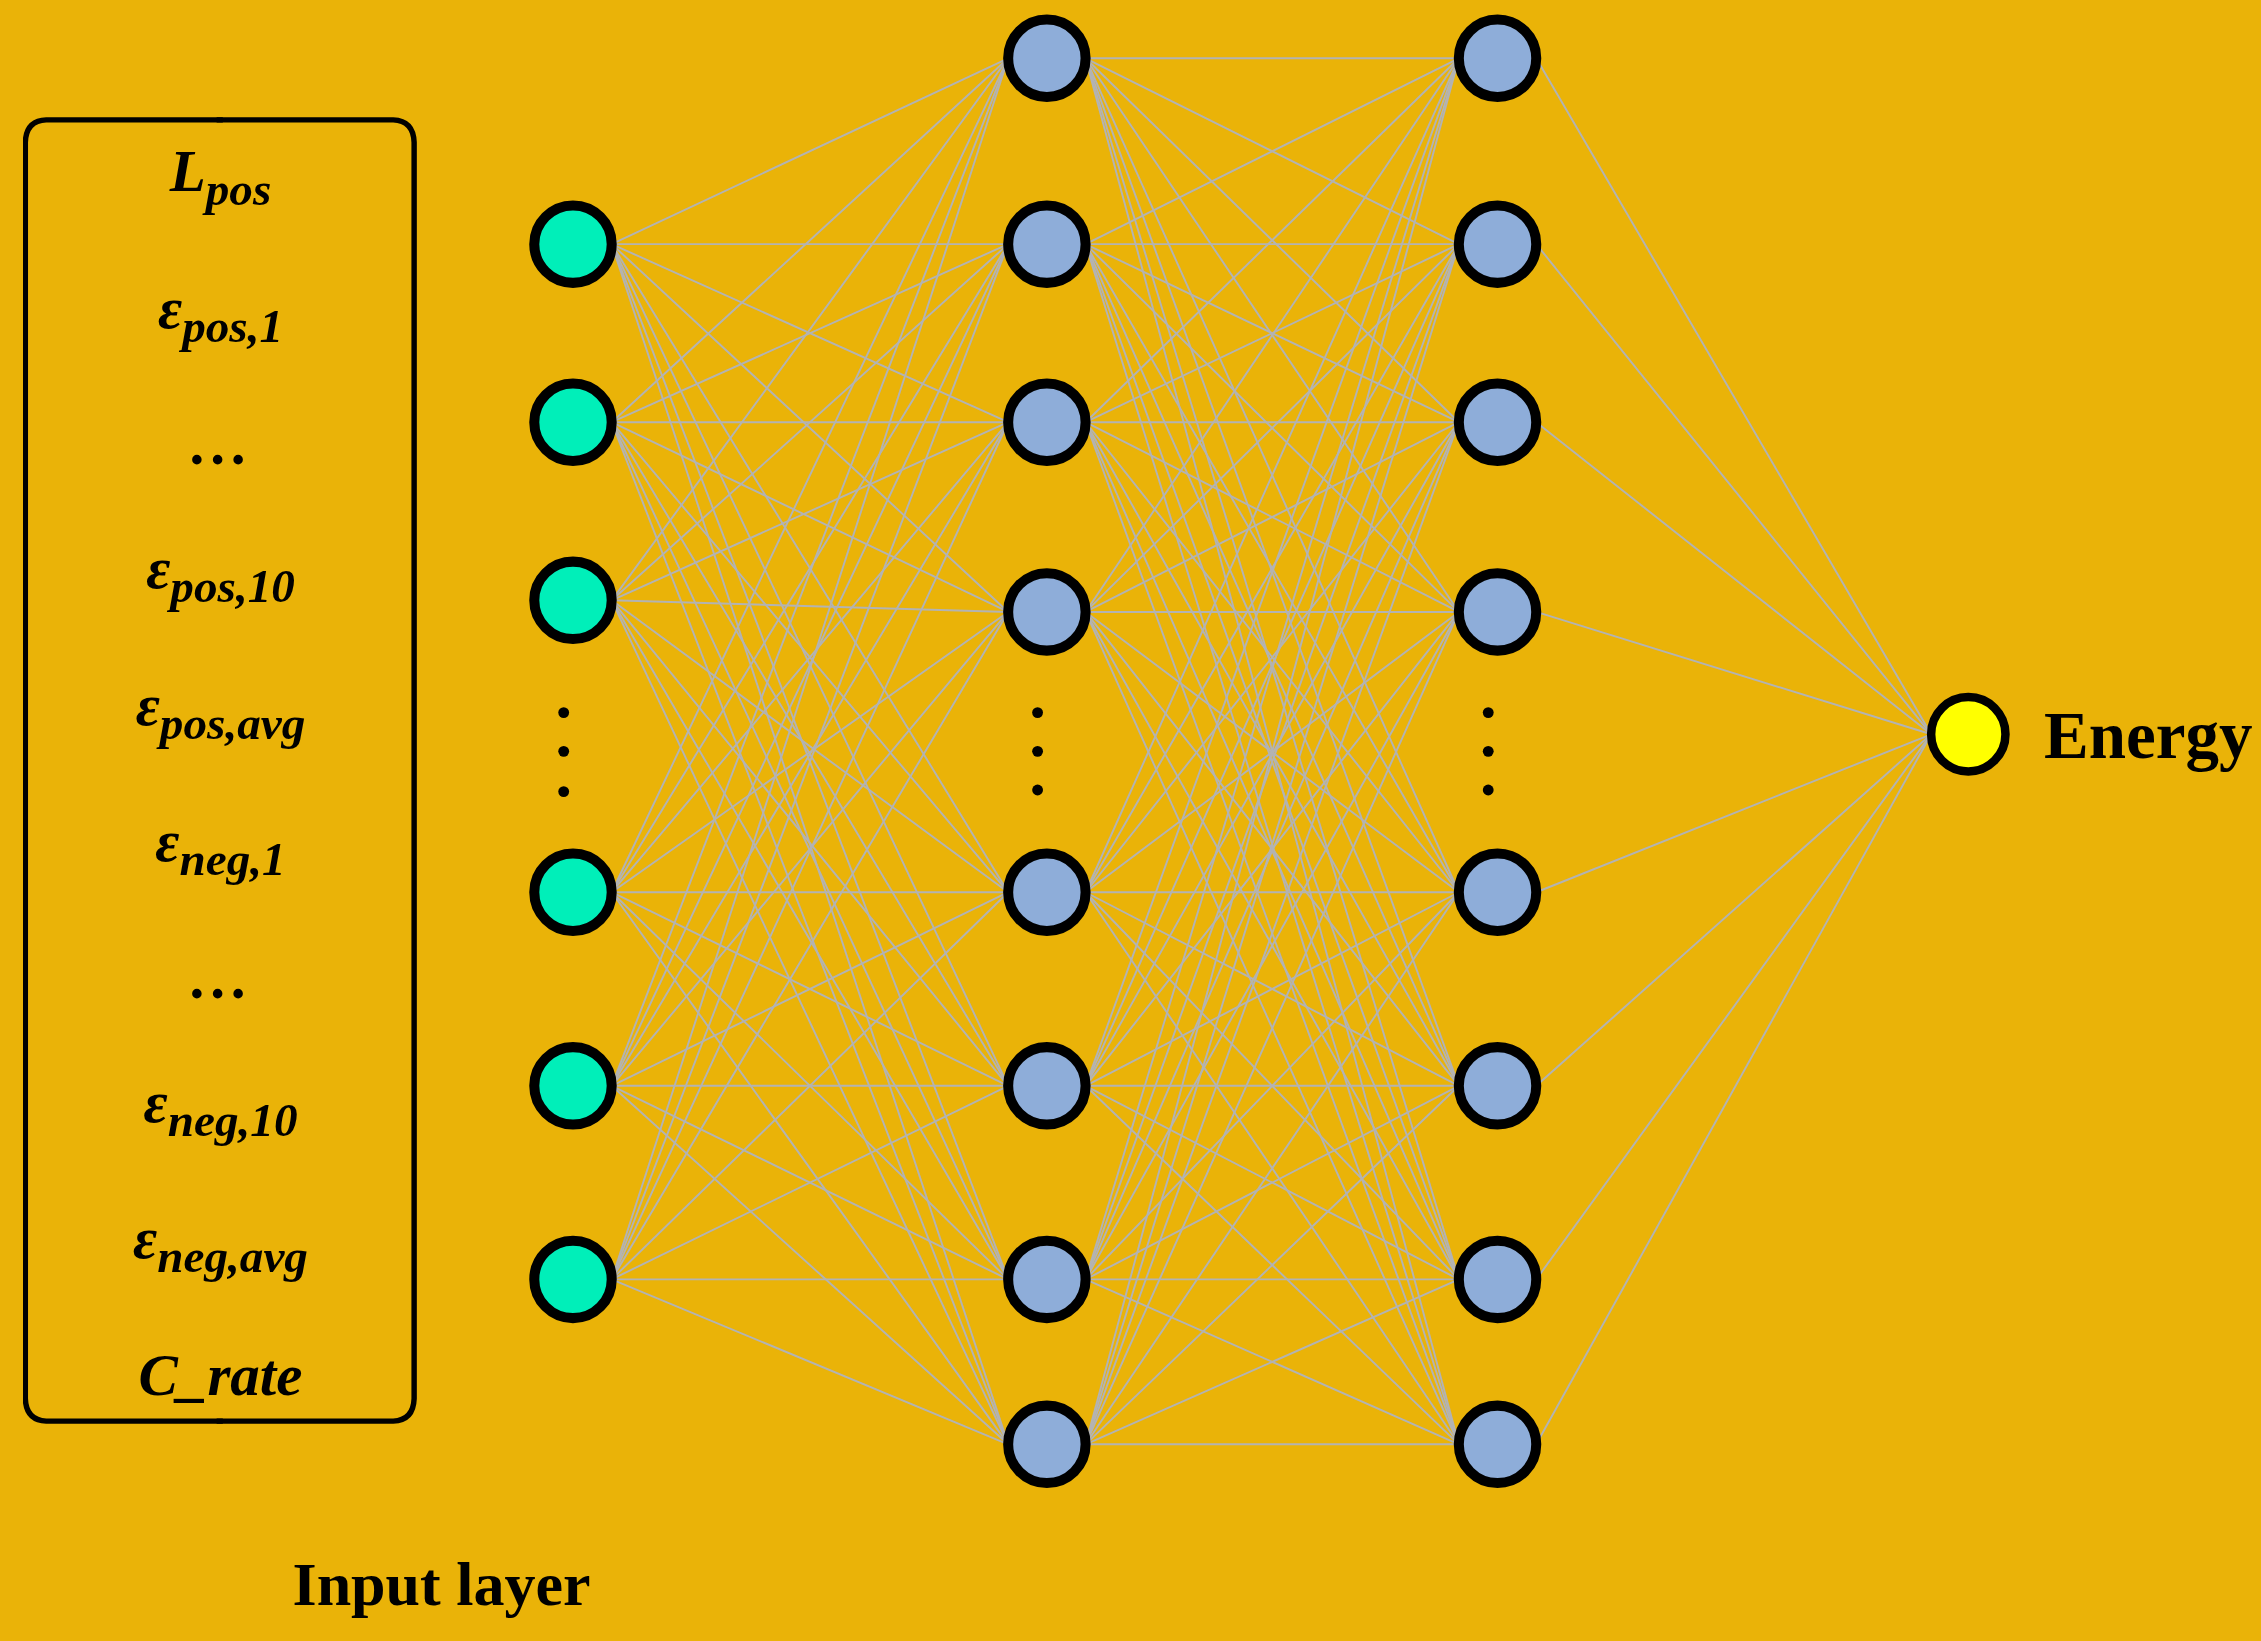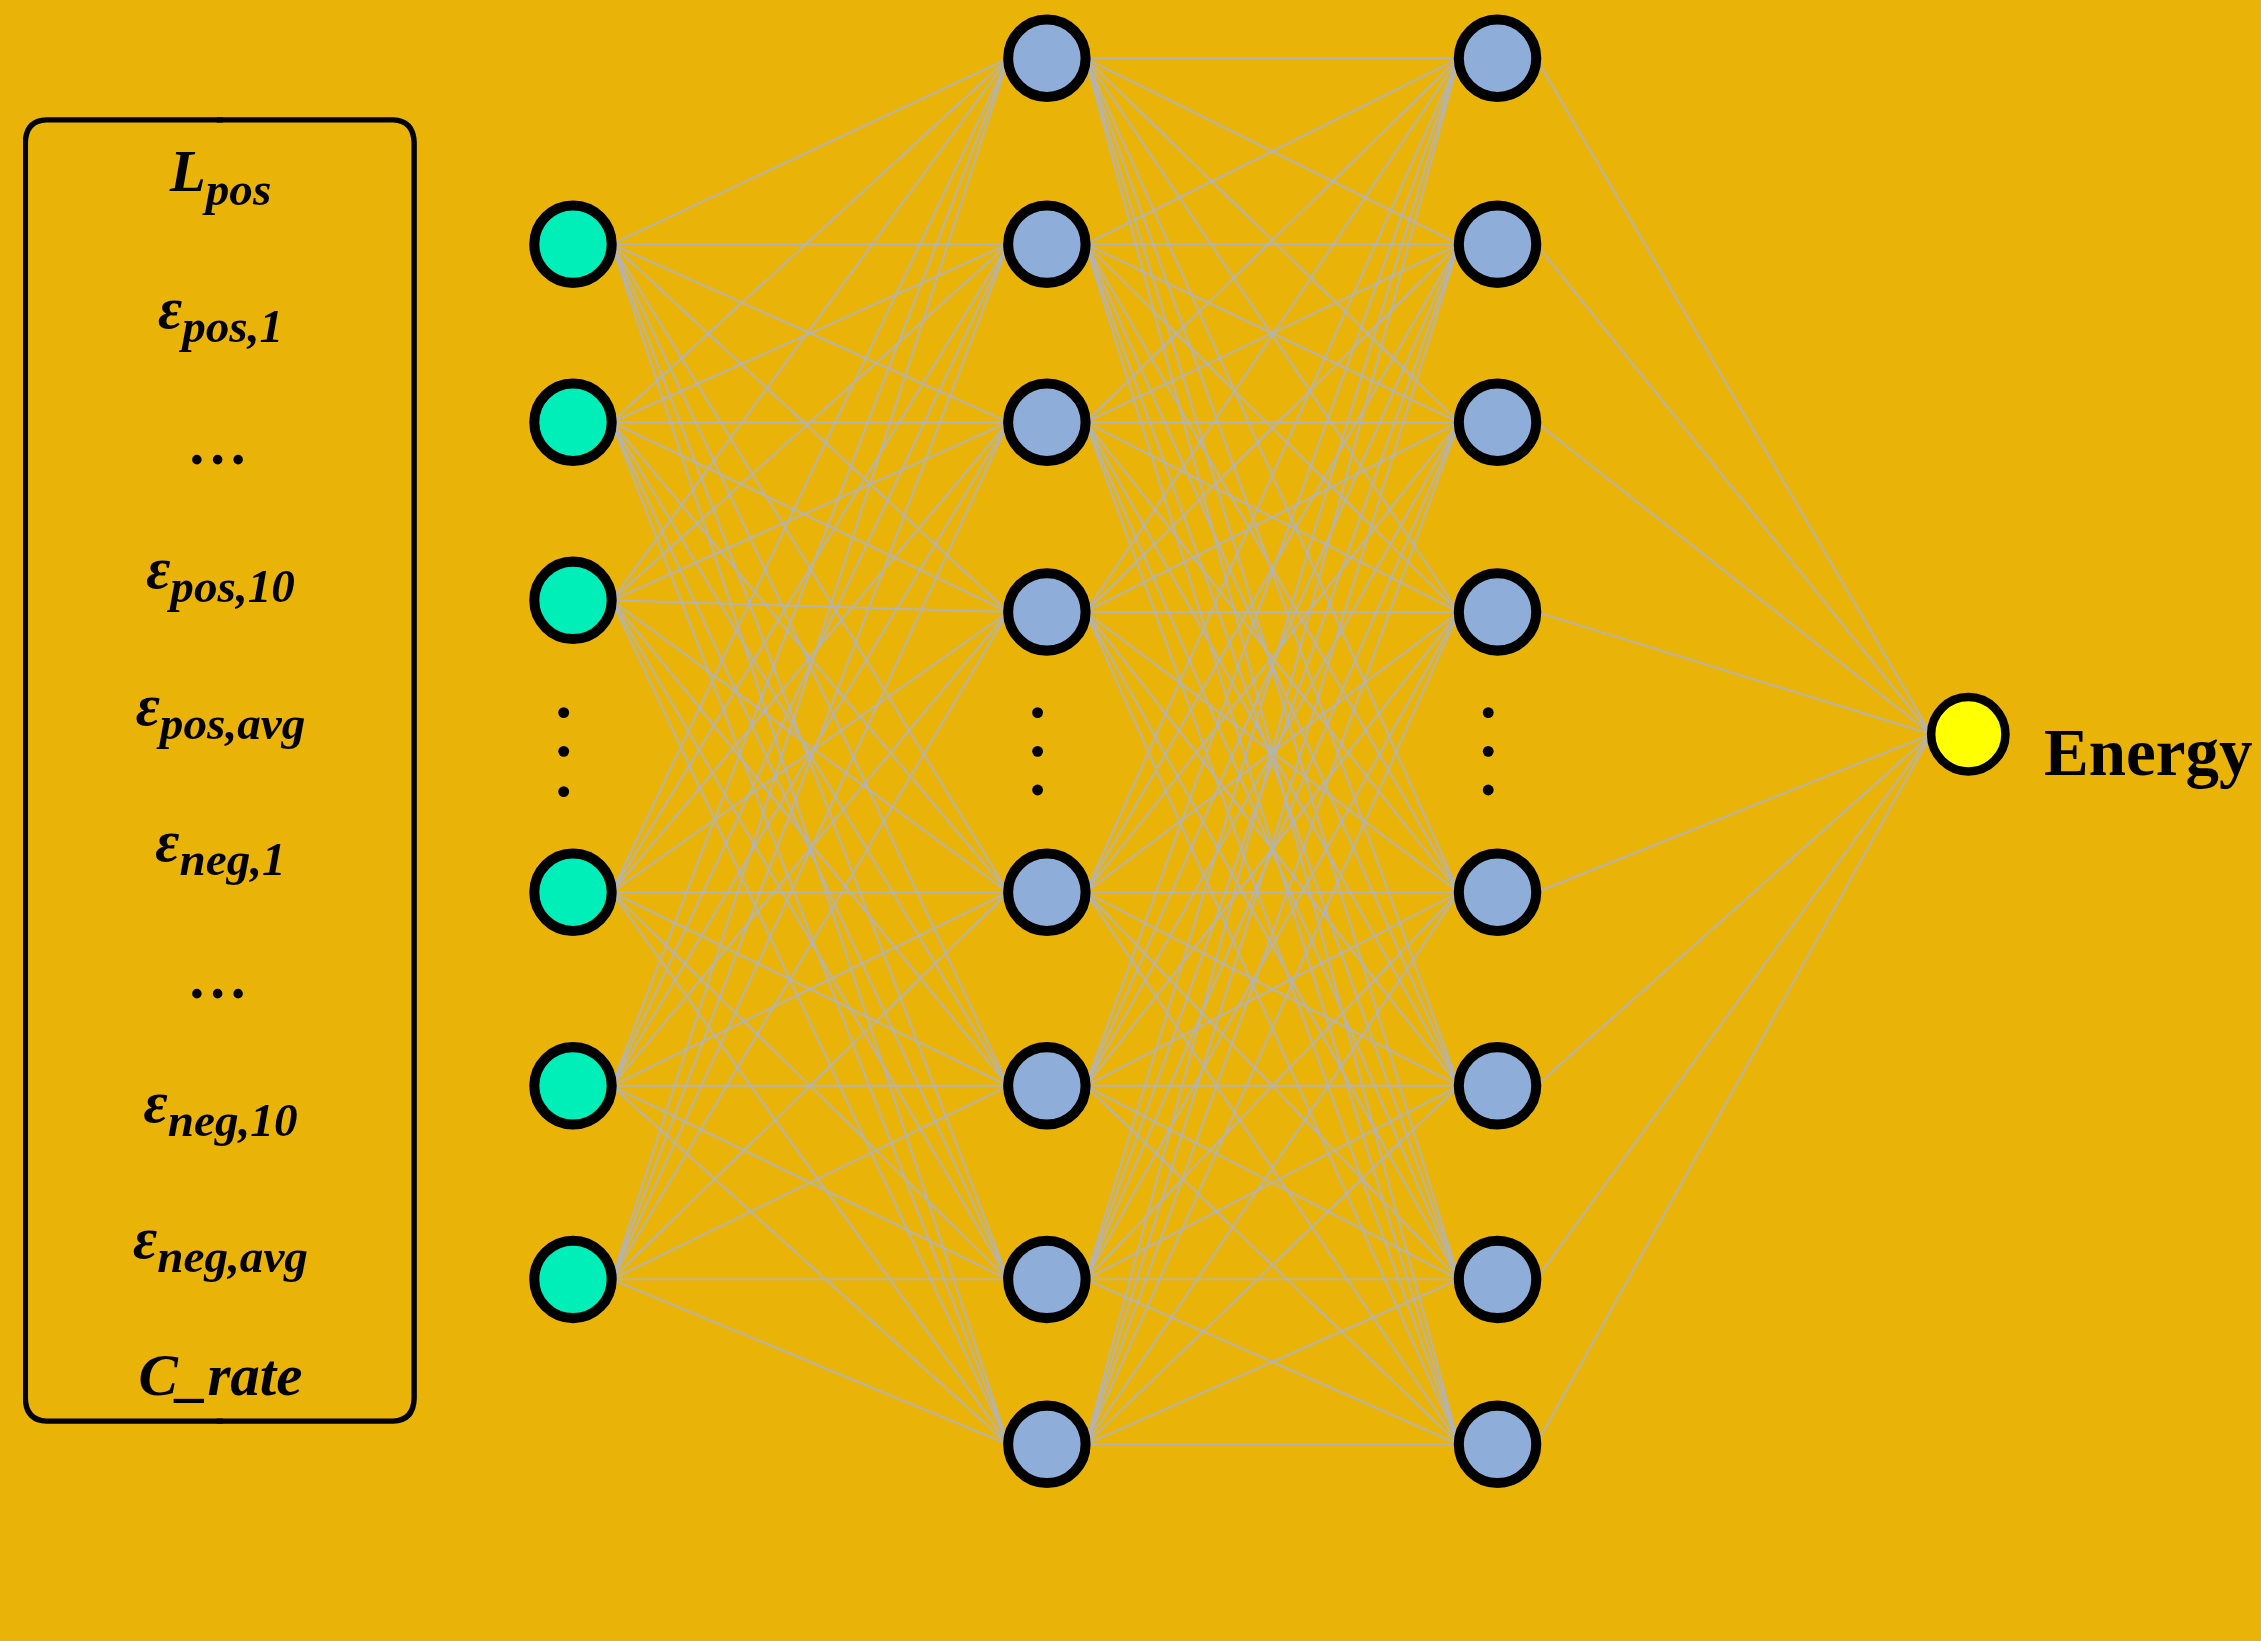--- a/index.html
+++ b/index.html
@@ -75,21 +75,21 @@
     white-space: nowrap;
     text-align: center;
   }
   #caption-input  { left: 248px;  top: 1549px; width: 387px; }
   #caption-hidden { left: 1076px; top: 1549px; width: 387px; }
   #caption-output { left: 1750px; top: 1549px; width: 387px; }
   
   #energy-label {
     position: absolute;
     left: 2044px;
-    top: 714px;
+    top: 697px;
     font-family: "Liberation Serif", "DejaVu Serif", serif;
     font-size: 67px;
     color: #000000;
     white-space: nowrap;
   }
 </style>
 </head>
 <body>
 
 <div id="canvas">
@@ -286,15 +286,16 @@
         <i>ε</i><span class="sub">neg,avg</span>
       </div>
       <div class="vec-label">
         <i>C_rate</i>
       </div>
     </div>
   </div>
 
   <div id="energy-label">Energy</div>
 
+  <div class="layer-caption" id="caption-input">Input layer</div>
 
 </div>
 
 
 </body></html>

